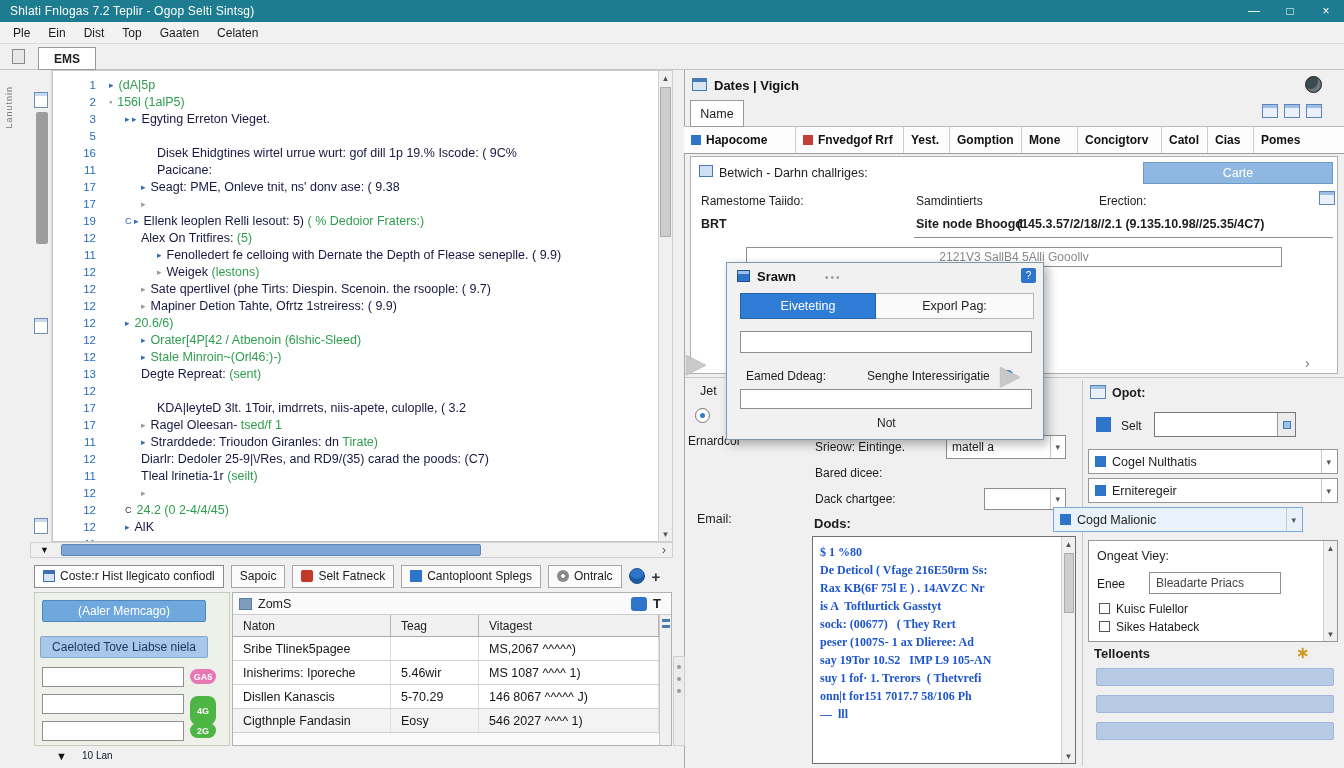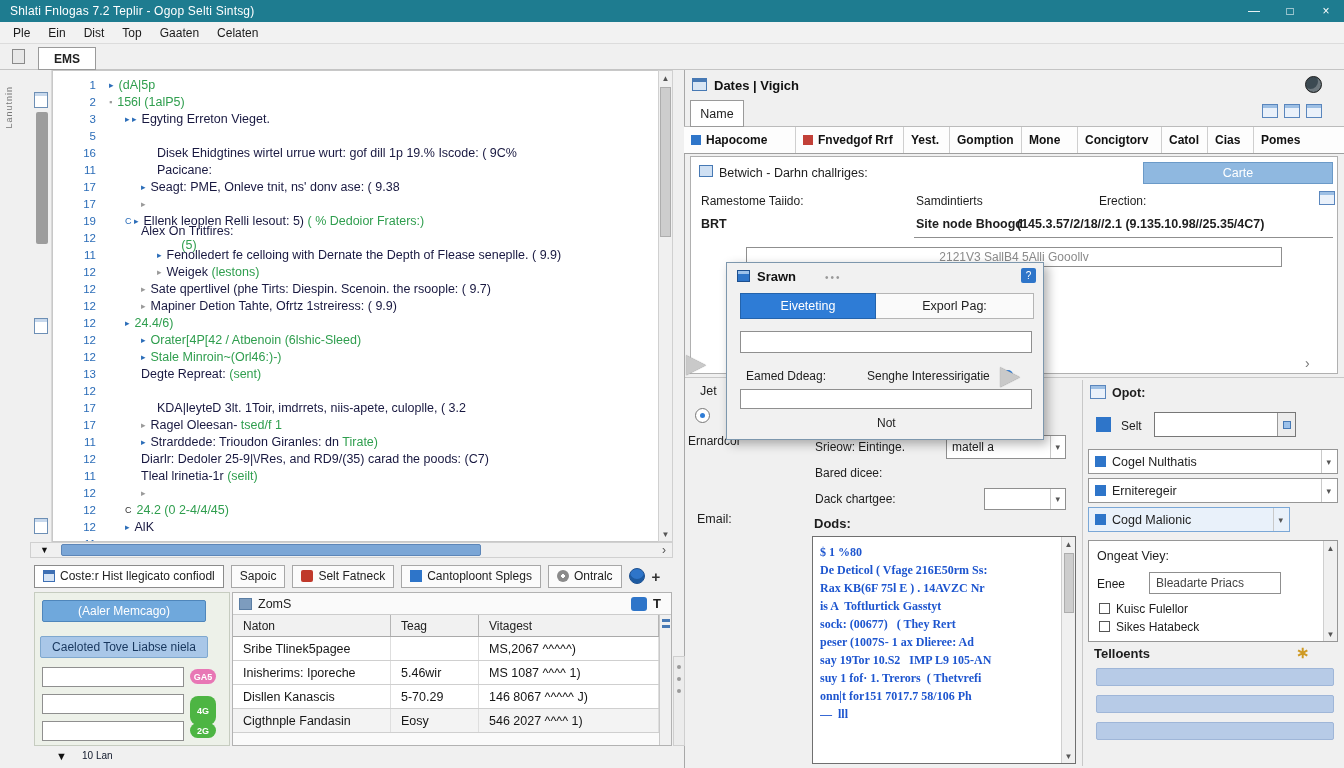--- a/index.html
+++ b/index.html
@@ -226,21 +226,21 @@
         <div class="ed-line">
           <span class="ed-num">19</span>
           <span class="ed-body" style="padding-left: 16px;">
             <span class="ed-arrow a-b">C ▸</span>
             <span class="c-d">Ellenk leoplen Relli lesout: 5) </span>
             <span class="c-g">( % Dedoior Fraters:)</span>
           </span>
         </div>
         <div class="ed-line">
           <span class="ed-num">12</span>
-          <span class="ed-body" style="padding-left: 32px; flex-direction: column;">
+          <span class="ed-body" style="padding-left: 32px;">
             <span class="c-d">Alex On Tritfires: </span>
             <span class="c-g">(5)</span>
           </span>
         </div>
         <div class="ed-line">
           <span class="ed-num">11</span>
           <span class="ed-body" style="padding-left: 48px;">
             <span class="ed-arrow a-b">▸</span>
             <span class="c-d">Fenolledert fe celloing with Dernate the Depth of Flease seneplle. ( 9.9)</span>
           </span>
@@ -264,21 +264,21 @@
           <span class="ed-num">12</span>
           <span class="ed-body" style="padding-left: 32px;">
             <span class="ed-arrow a-gr">▸</span>
             <span class="c-d">Mapiner Detion Tahte, Ofrtz 1streiress: ( 9.9)</span>
           </span>
         </div>
         <div class="ed-line">
           <span class="ed-num">12</span>
           <span class="ed-body" style="padding-left: 16px;">
             <span class="ed-arrow a-b">▸</span>
-            <span class="c-g">24.4/6)</span>
+            <span class="c-g">20.6/6)</span>
           </span>
         </div>
         <div class="ed-line">
           <span class="ed-num">12</span>
           <span class="ed-body" style="padding-left: 32px;">
             <span class="ed-arrow a-b">▸</span>
             <span class="c-g">Orater[4P[42 / Atbenoin (6lshic-Sleed)</span>
           </span>
         </div>
         <div class="ed-line">
@@ -511,21 +511,21 @@
   <div class="drop-row abs" style="left:1088px;top:449px;width:250px;height:25px">
     <span class="opt-chip"></span>
     <span>Cogel Nulthatis</span>
     <span class="sel-arr">▾</span>
   </div>
   <div class="drop-row abs" style="left:1088px;top:478px;width:250px;height:25px">
     <span class="opt-chip"></span>
     <span>Erniteregeir</span>
     <span class="sel-arr">▾</span>
   </div>
-  <div class="drop-row hl3 abs" style="left:1088px;top:507px;width:202px;height:25px">
+  <div class="drop-row hl3 abs" style="left:1053px;top:507px;width:250px;height:25px">
     <span class="opt-chip"></span>
     <span>Cogd Malionic</span>
     <span class="sel-arr">▾</span>
   </div>
 
   <div class="ongeat-box abs" style="left:1088px;top:540px;width:250px;height:102px">
     <span class="lbl abs" style="left:8px;top:8px;font-size:12.5px">Ongeat Viey:</span>
     <span class="lbl abs" style="left:8px;top:36px">Enee</span>
     <div class="input abs" style="left:60px;top:31px;width:132px;height:22px;color:#444">Bleadarte Priacs</div>
     <span class="cb abs" style="left:10px;top:62px"></span>

